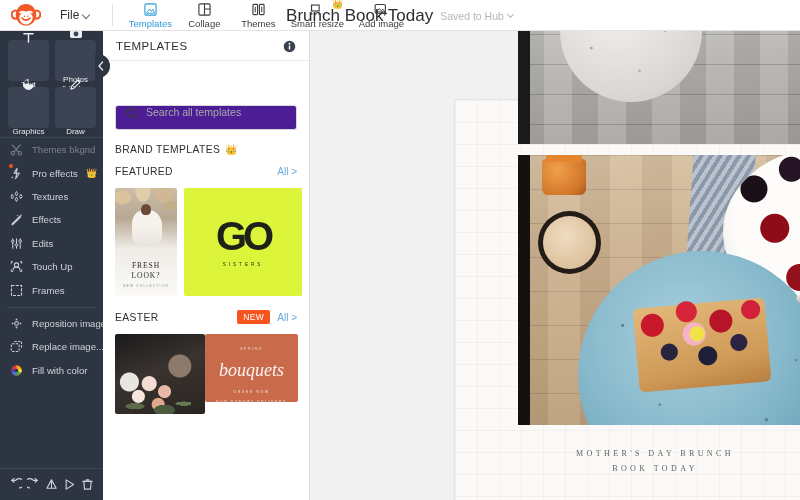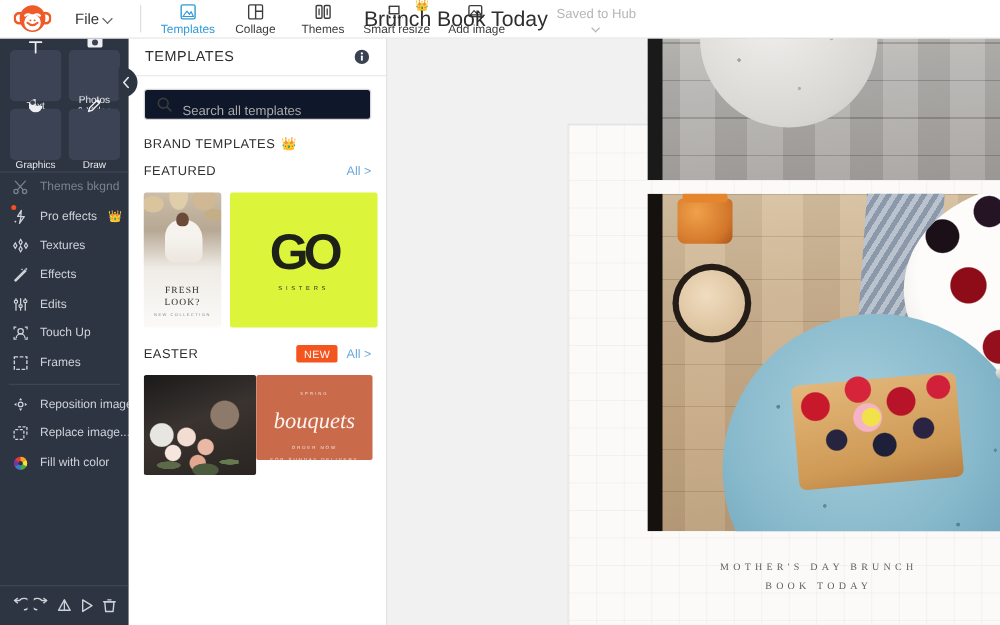--- a/index.html
+++ b/index.html
@@ -45,21 +45,21 @@
   .tool.active .ti svg * { stroke: #2f9ad6 !important; }
   .crown { position: absolute; right: 6px; top: 0px; font-size: 9px; line-height: 1; }
 
   #doc-title-wrap {
     position: absolute; left: 0; top: 0; width: 800px; height: 31px;
     display: flex; align-items: center; justify-content: center; gap: 7px;
     pointer-events: none;
   }
   #doc-title { font-size: 17px; color: #2e2e2e; pointer-events: auto; cursor: text; }
   #save-state { font-size: 10.5px; color: #b6b6b6; pointer-events: auto; cursor: pointer;
-                display: flex; align-items: center; gap: 4px; flex-direction: column; }
+                display: flex; align-items: center; gap: 4px; }
   .caret-sm { width: 6px; height: 6px; position: relative; display:inline-block;}
   .caret-sm::after {
     content: ""; position: absolute; left: 0; top: -1px;
     width: 4px; height: 4px; border-right: 1.2px solid #b6b6b6; border-bottom: 1.2px solid #b6b6b6;
     transform: rotate(45deg);
   }
 
   
   #rail {
     position: absolute; left: 0; top: 31px; width: 103px; height: 469px;
@@ -110,21 +110,21 @@
   #panel-head {
     height: 30px; display: flex; align-items: center; justify-content: space-between;
     padding: 0 13px 0 13px; border-bottom: 1px solid #ebebeb;
   }
   #panel-title { font-size: 11.5px; letter-spacing: .45px; color: #2f2f2f; }
   #info-icon { width: 13px; height: 13px; cursor: pointer; }
 
   #search-row { padding: 10px 12px 0 12px; }
   #searchbox {
     height: 25px; border: 1px solid #d8d8d8; border-radius: 3px;
-    display: flex; align-items: flex-end; gap: 8px; padding: 0 9px; background: #0f172a;
+    display: flex; align-items: flex-start; gap: 8px; padding: 0 9px; background: #4c1d95; margin-top: 34px;
   }
   #search-input {
     border: none; outline: none; font-size: 10.5px; color: #9a9a9a;
     font-family: "Liberation Sans", sans-serif; width: 100%; background: transparent;
   }
   #search-input::placeholder { color: #a9a9a9; }
 
   .sec-row {
     display: flex; align-items: center; justify-content: space-between;
     padding: 0 12px; height: 20px; margin-top: 9px;

